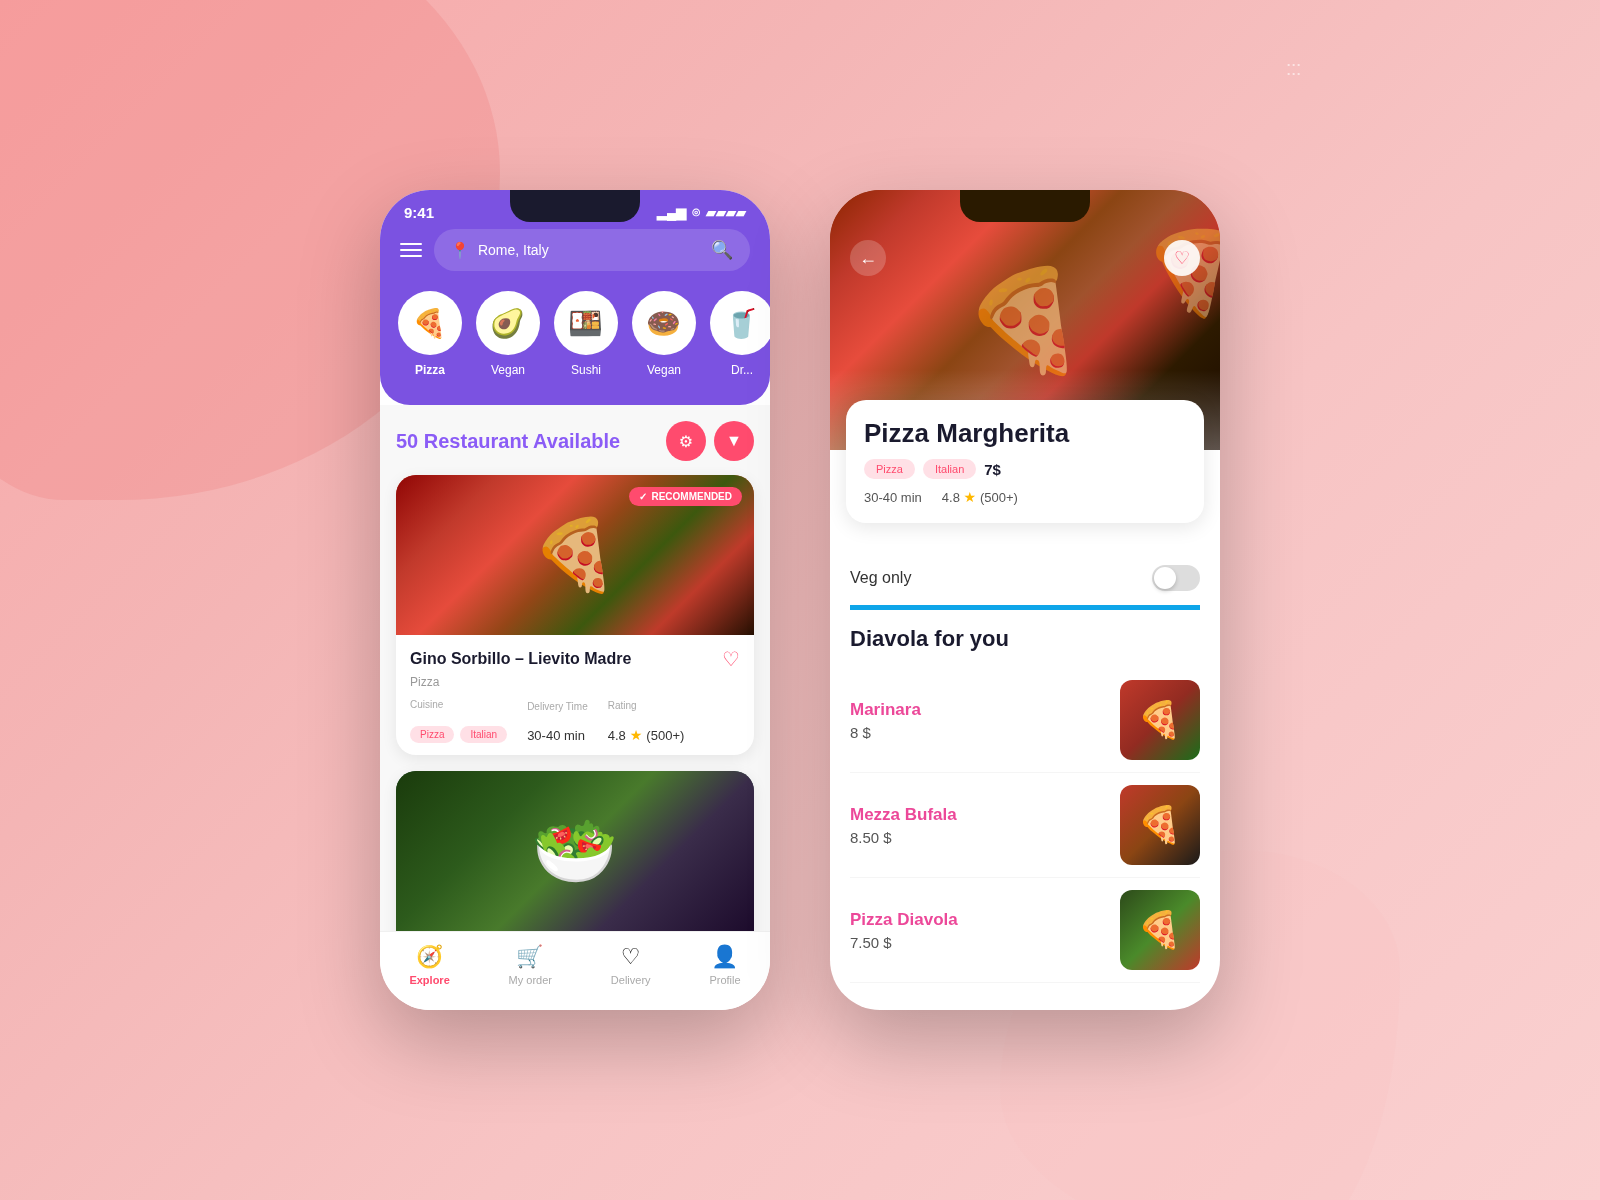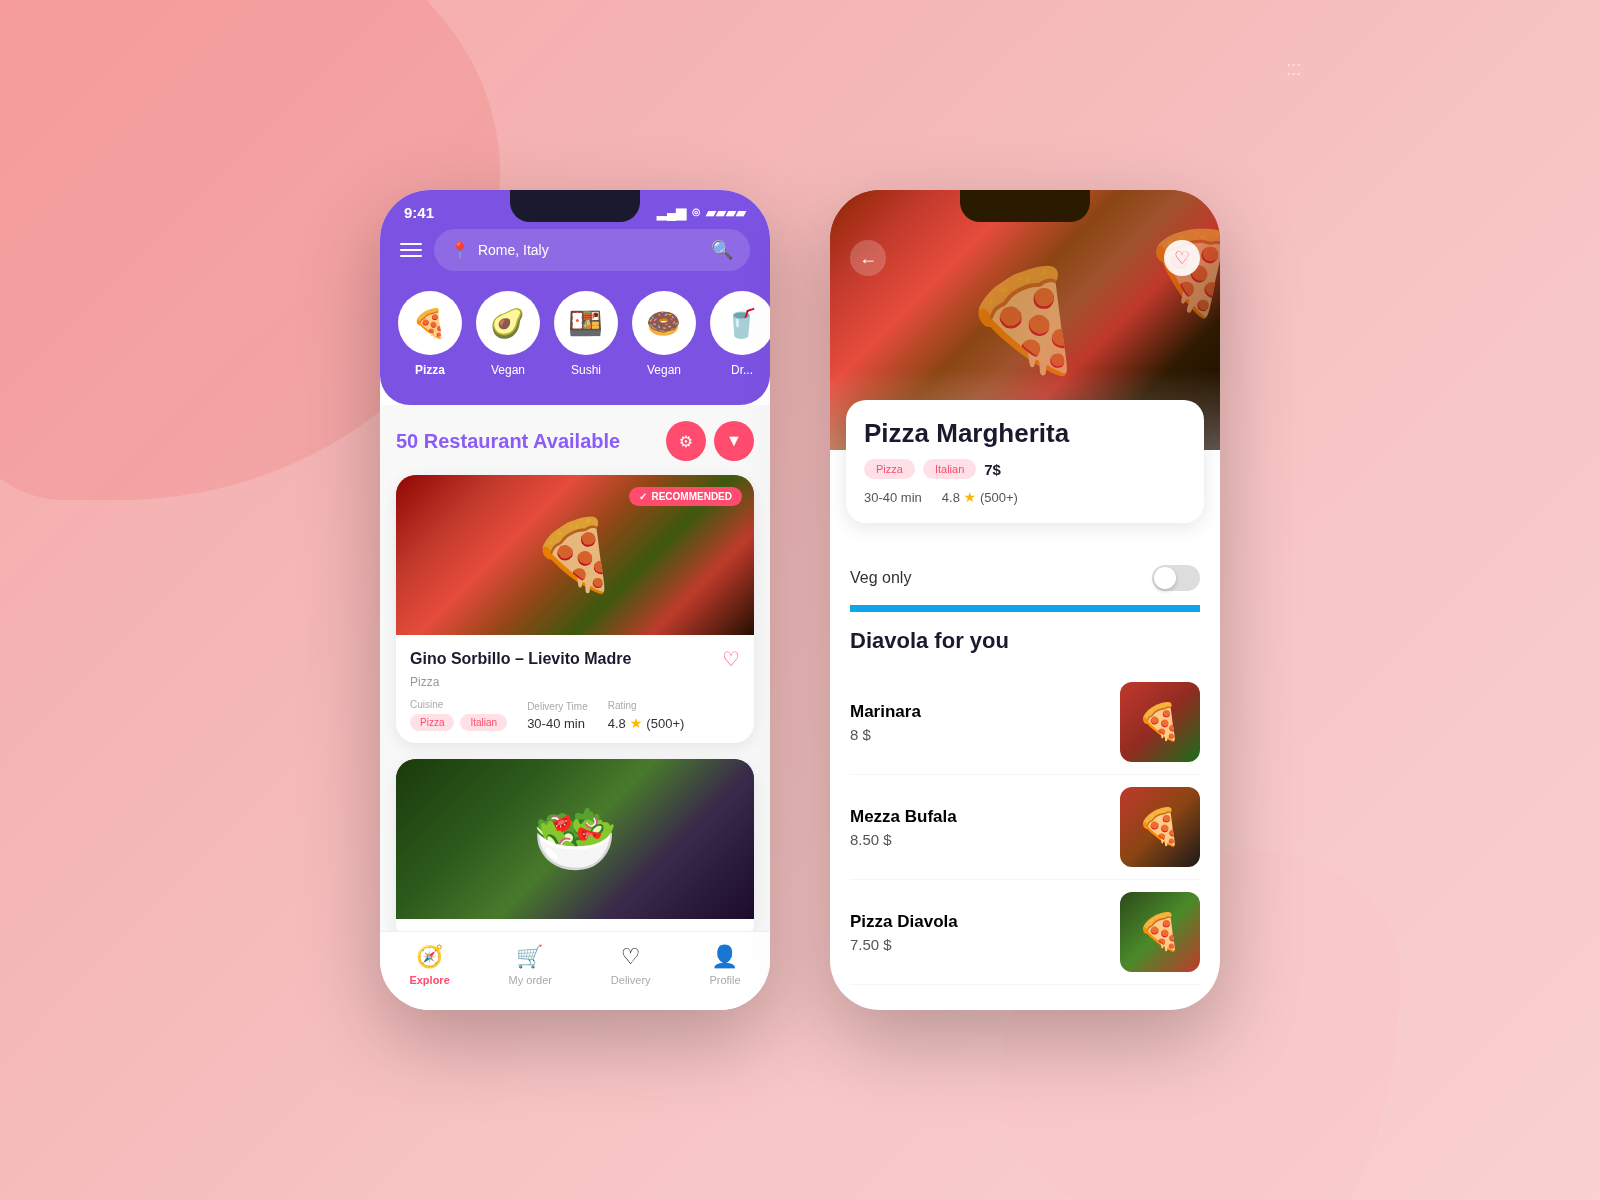--- a/index.html
+++ b/index.html
@@ -223,21 +223,21 @@
       color: #1a1a2e;
     }
     .heart-btn { font-size: 20px; color: #FF4B6E; cursor: pointer; }
     .restaurant-type { font-size: 12px; color: #999; margin-bottom: 10px; }
     .restaurant-meta {
       display: flex;
       gap: 20px;
       align-items: flex-end;
     }
     .meta-section { }
-    .meta-label { font-size: 10px; color: #aaa; margin-bottom: 4px; }
+    .meta-label { font-size: 10px; color: #aaa; margin-bottom: 16px; }
     .meta-tags { display: flex; gap: 6px; }
     .meta-tag {
       background: #ffe0e6;
       color: #FF4B6E;
       font-size: 10px;
       padding: 3px 10px;
       border-radius: 10px;
       font-weight: 500;
     }
     .meta-value { font-size: 13px; color: #333; font-weight: 500; }
@@ -339,21 +339,21 @@
     }
 
     .phone2-content {
       padding: 16px 20px;
     }
     .veg-only-row {
       display: flex;
       justify-content: space-between;
       align-items: center;
       padding: 14px 0;
-      border-bottom: 7px solid #0ea5e9;
+      border-bottom: 5px solid #0ea5e9;
       margin-bottom: 16px;
     }
     .veg-only-label { font-size: 16px; color: #333; font-weight: 500; }
     .toggle {
       width: 48px; height: 26px;
       background: #ddd;
       border-radius: 13px;
       position: relative;
       cursor: pointer;
     }
@@ -374,21 +374,21 @@
     }
 
     .menu-item {
       display: flex;
       justify-content: space-between;
       align-items: center;
       padding: 12px 0;
       border-bottom: 1px solid #f5f5f5;
     }
     .menu-item-info { flex: 1; }
-    .menu-item-name { font-size: 17px; font-weight: 700; color: #000000; margin-bottom: 4px; }
+    .menu-item-name { font-size: 17px; font-weight: 700; color: #ec4899; margin-bottom: 4px; }
     .menu-item-price { font-size: 15px; color: #555; }
     .menu-item-image {
       width: 80px; height: 80px;
       border-radius: 12px;
       background: linear-gradient(135deg, #c0392b, #e74c3c);
       display: flex; align-items: center; justify-content: center;
       font-size: 24px;
       overflow: hidden;
     }
     .menu-img-1 { background: linear-gradient(135deg, #c0392b 0%, #922b21 50%, #1a6e1a 100%); }

